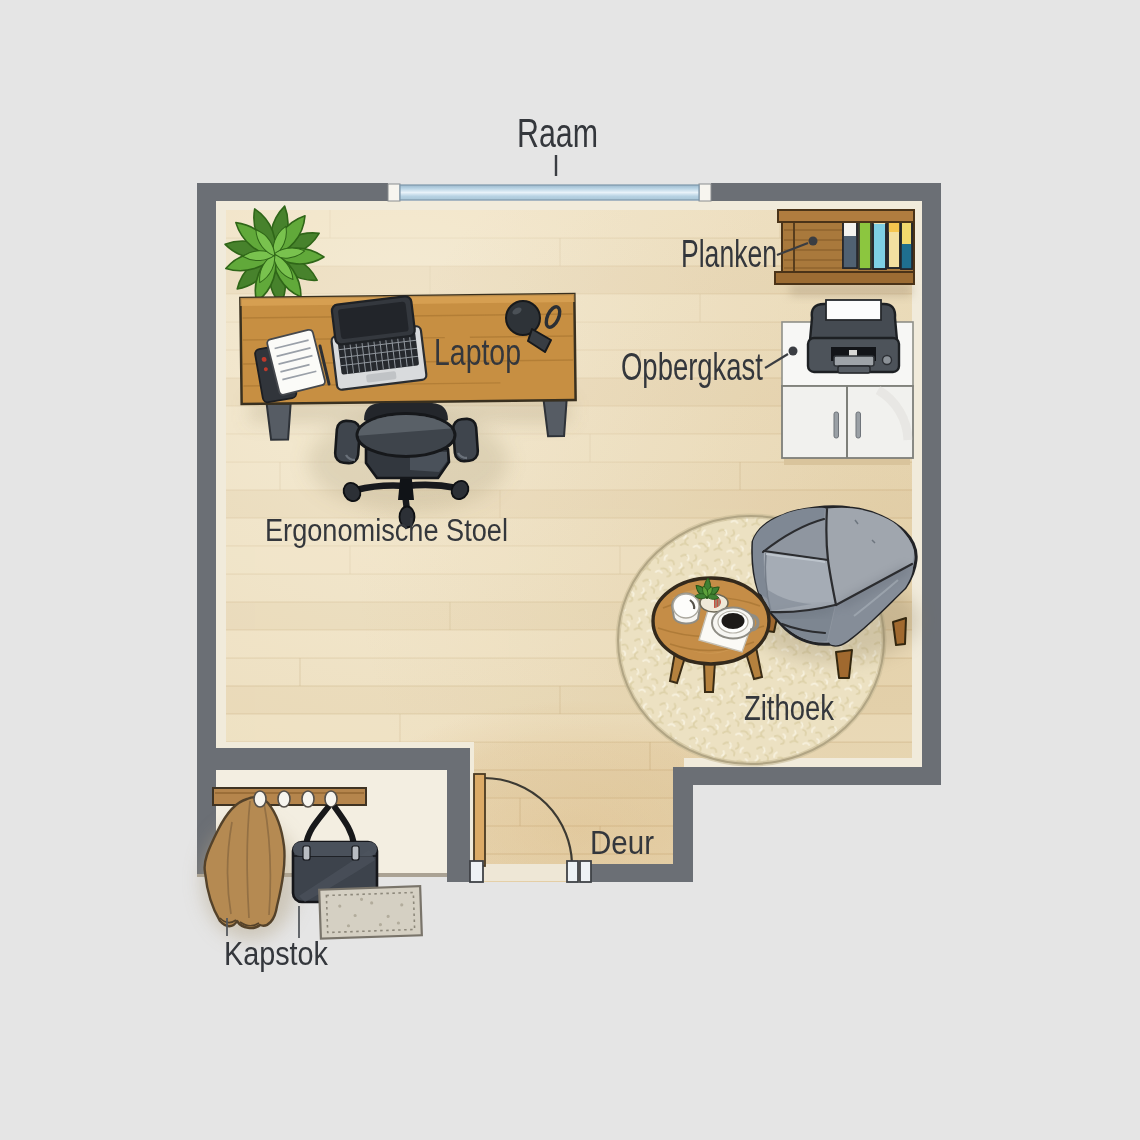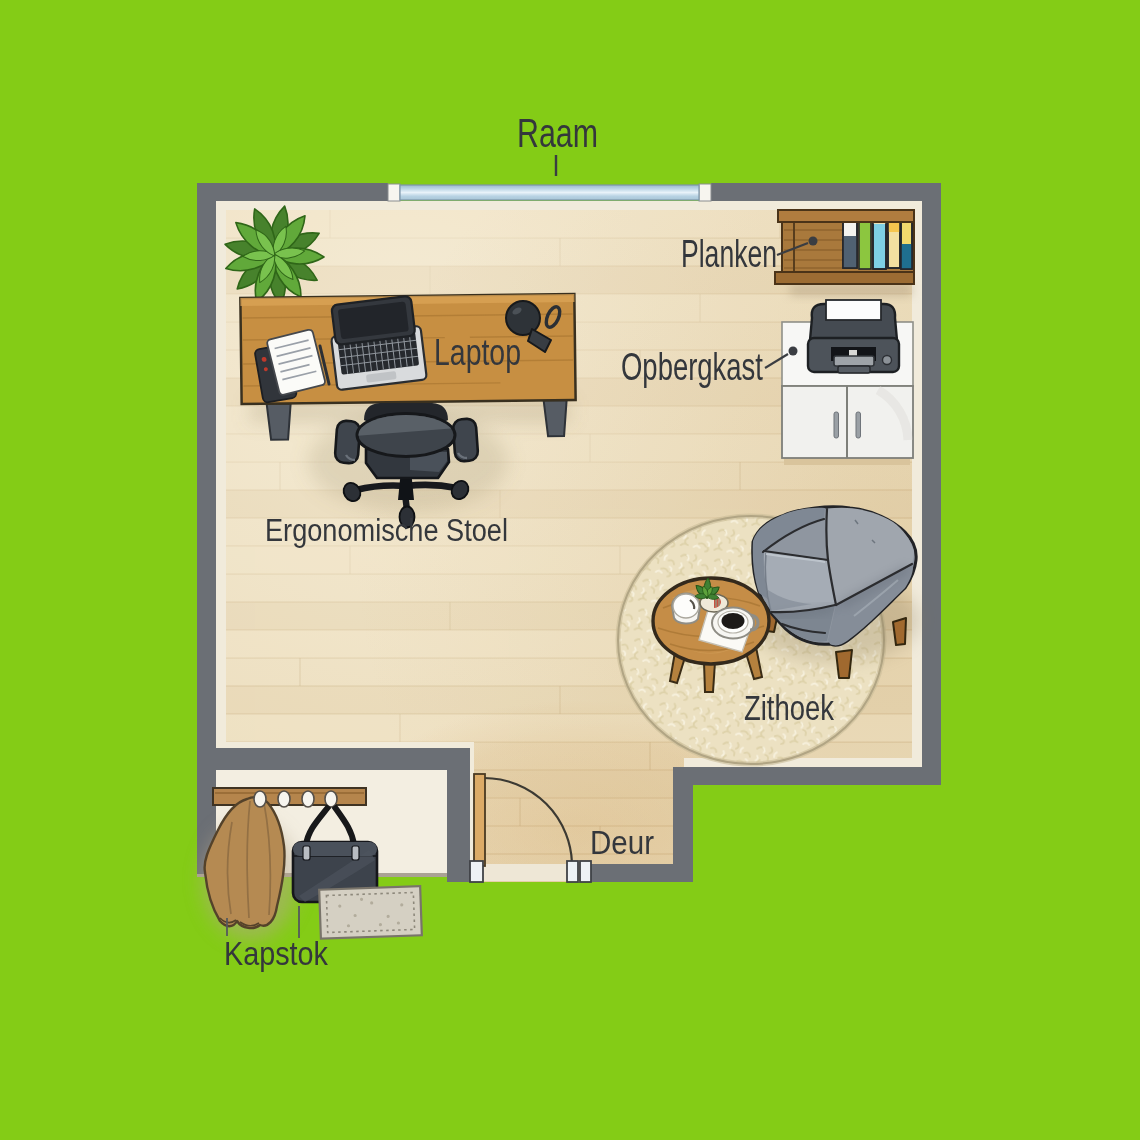--- a/index.html
+++ b/index.html
@@ -1,16 +1,16 @@
 <!DOCTYPE html>
 <html><head>
 <meta charset="utf-8">
 <style>
   html,body{margin:0;padding:0;background:#ffffff;}
-  #stage{position:relative;width:1140px;height:1140px;background:#84cc16;overflow:hidden;}
+  #stage{position:relative;width:1140px;height:1140px;background:#e5e5e5;overflow:hidden;}
   svg{display:block;}
   text{font-family:"Liberation Sans", sans-serif;fill:#34373c;}
 </style>
 </head>
 <body>
 <div id="stage">
 <svg width="1140" height="1140" viewBox="0 0 1140 1140" xmlns="http://www.w3.org/2000/svg">
 <defs>
   <filter id="soft" x="-60%" y="-60%" width="220%" height="220%">
           <feGaussianBlur stdDeviation="5"></feGaussianBlur>

